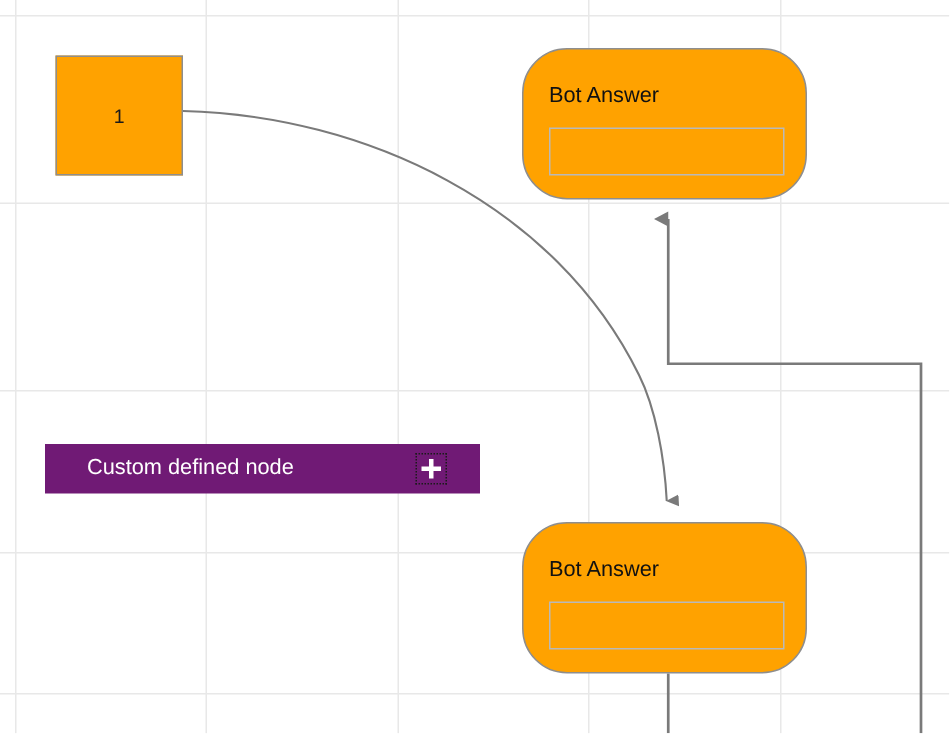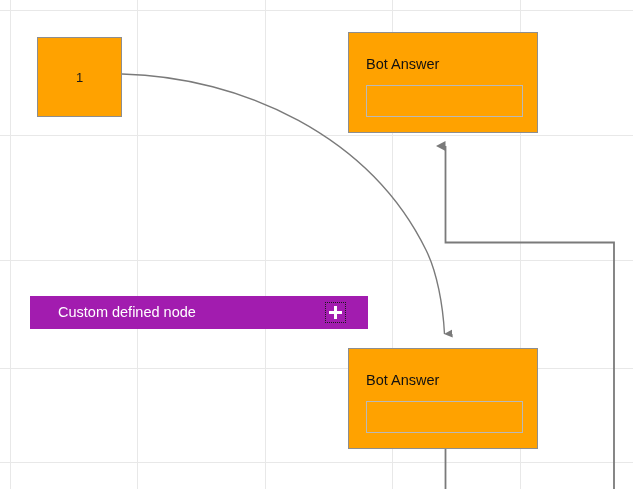--- a/index.html
+++ b/index.html
@@ -62,20 +62,21 @@
   }
   .node-start .node-num {
     font-size: 13px;
     color: #1a1a1a;
     line-height: 1;
   }
   .node-bot {
     width: 190px;
     height: 101px;
     padding: 0;
+    border-radius: 30px;
   }
   #node-bot-top  { left: 348px; top: 32px; }
   #node-bot-bottom { left: 348px; top: 348px; }
   .node-bot .node-title {
     position: absolute;
     left: 17px;
     top: 24px;
     font-size: 14.5px;
     color: #111111;
     line-height: 1;
@@ -89,23 +90,23 @@
     height: 32px;
     box-sizing: border-box;
     border: 1px solid #b9b9b9;
     background: transparent;
   }
   
   #custom-node-bar {
     position: absolute;
     left: 30px;
     top: 296px;
-    width: 338px;
+    width: 290px;
     height: 33px;
-    background: #a21caf;
+    background: #701a75;
     display: flex;
     align-items: center;
     box-sizing: border-box;
   }
   #custom-node-bar .bar-label {
     position: absolute;
     left: 28px;
     font-size: 14.5px;
     color: #ffffff;
     line-height: 1;

